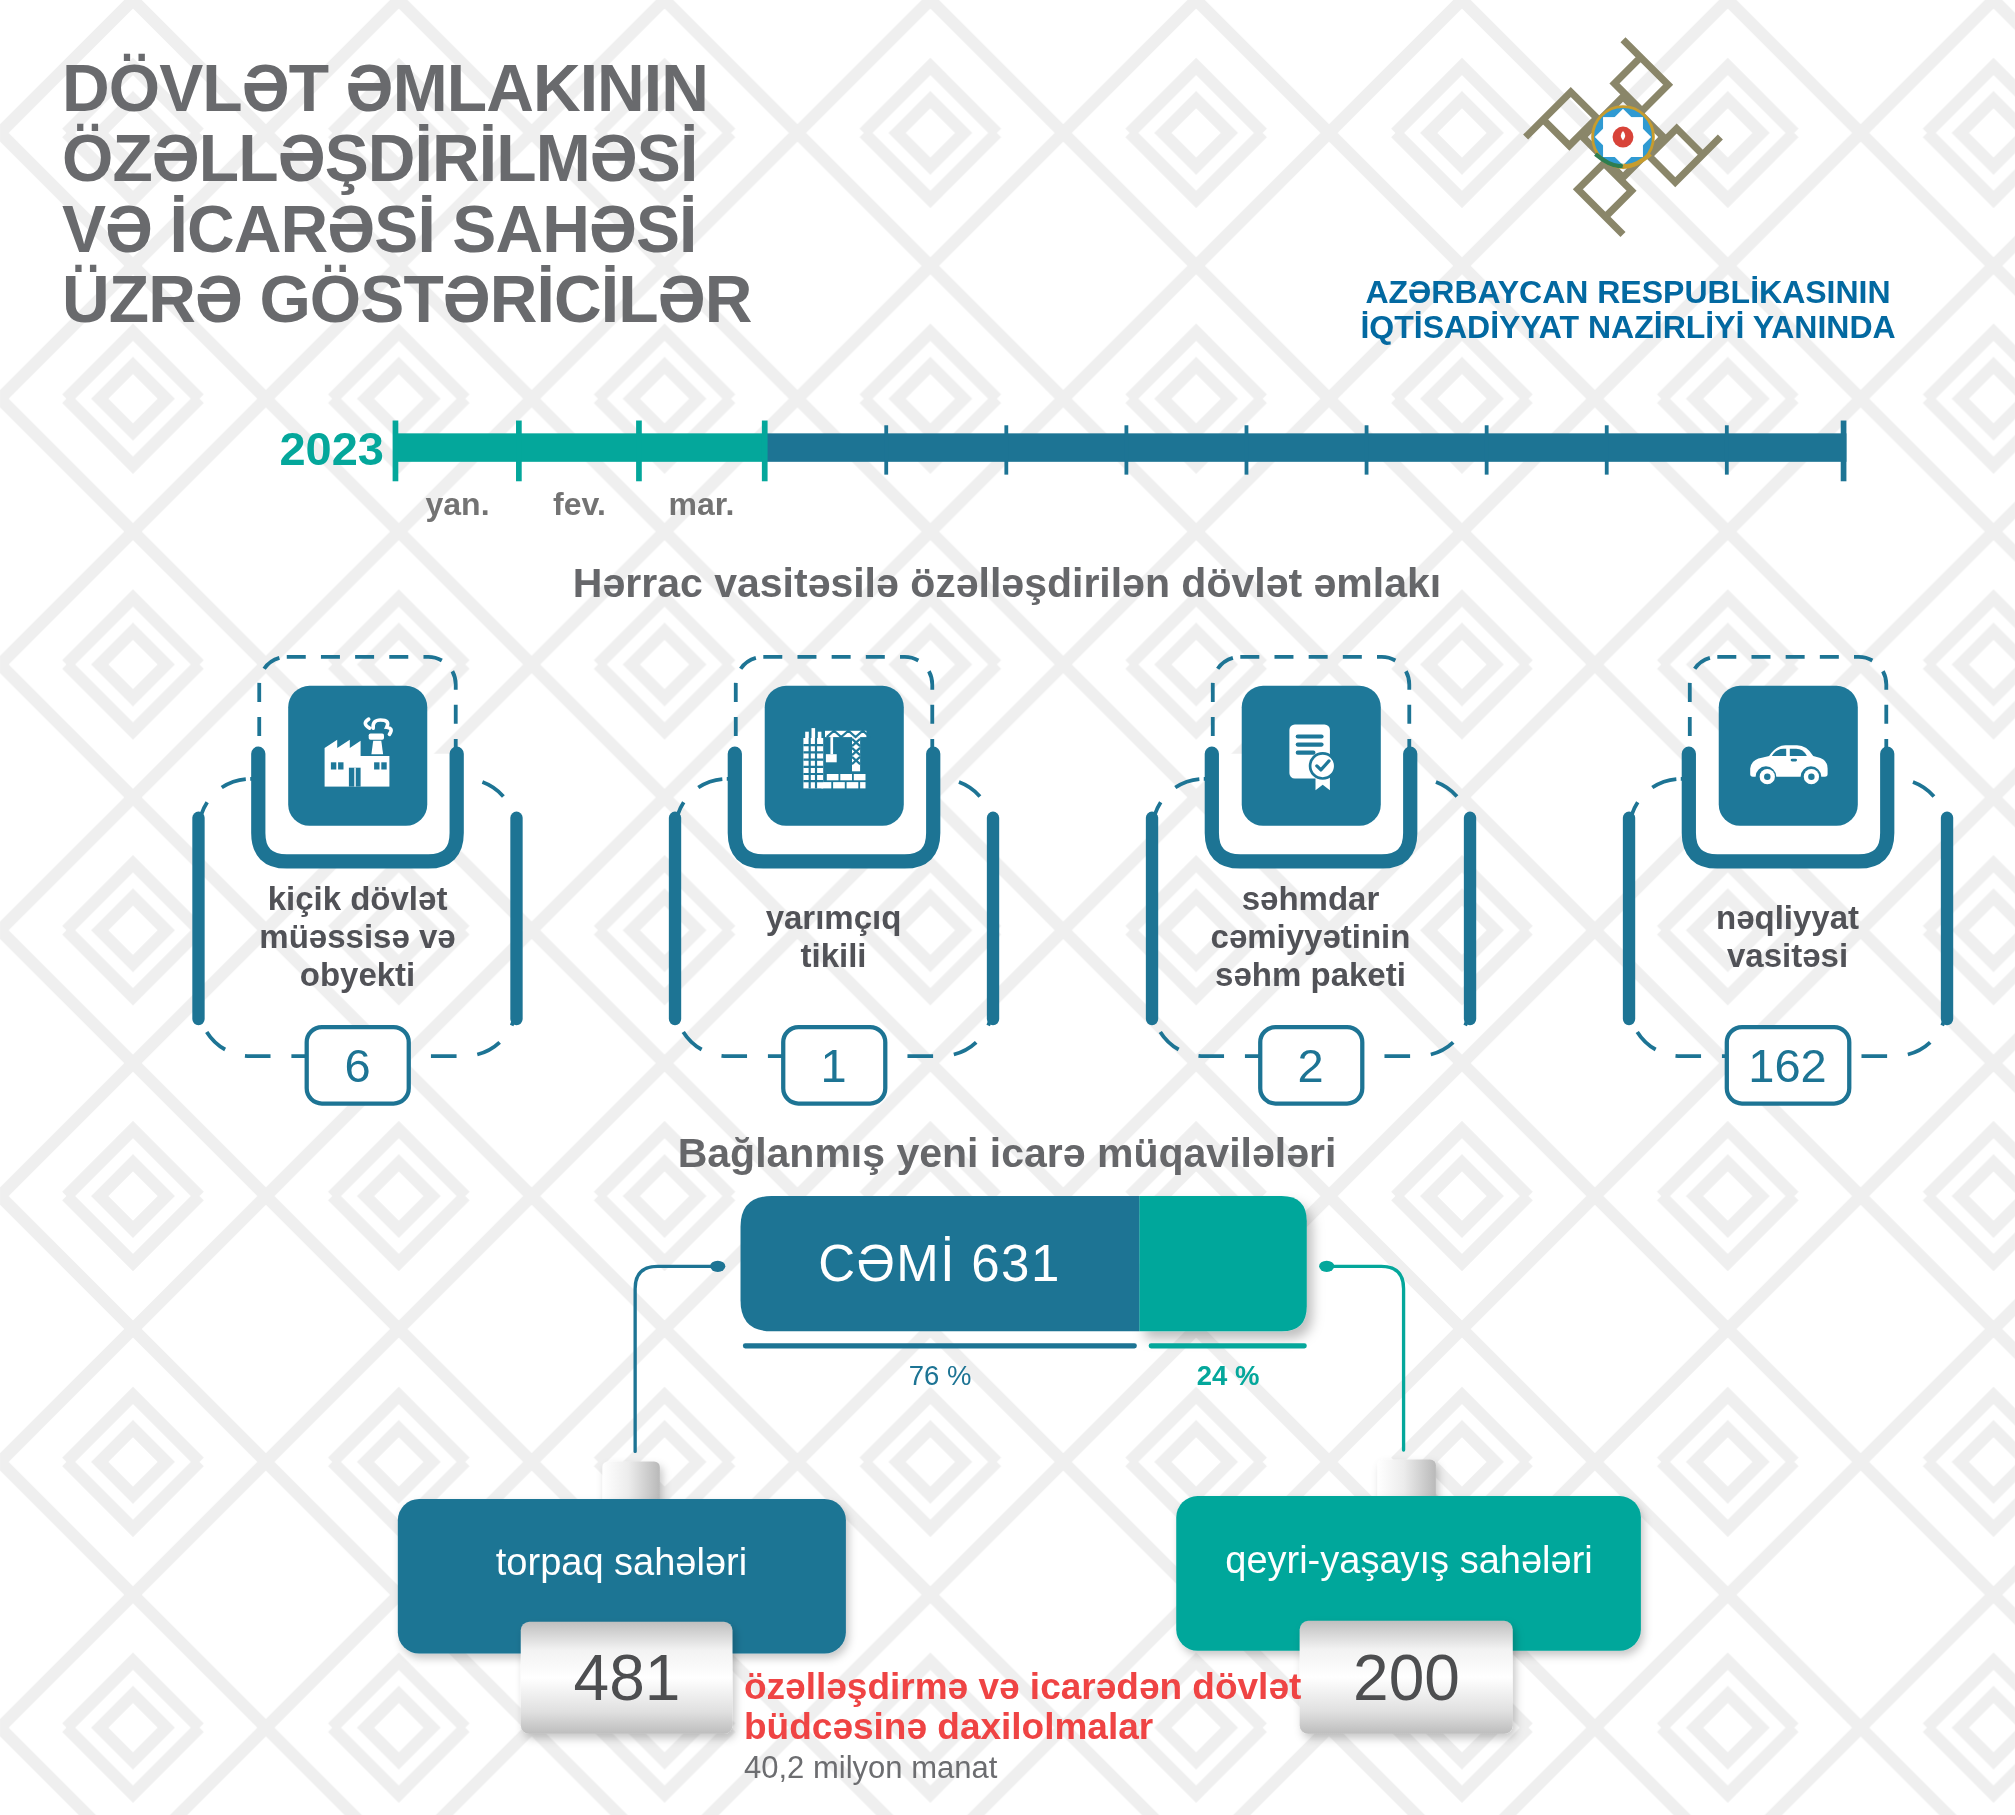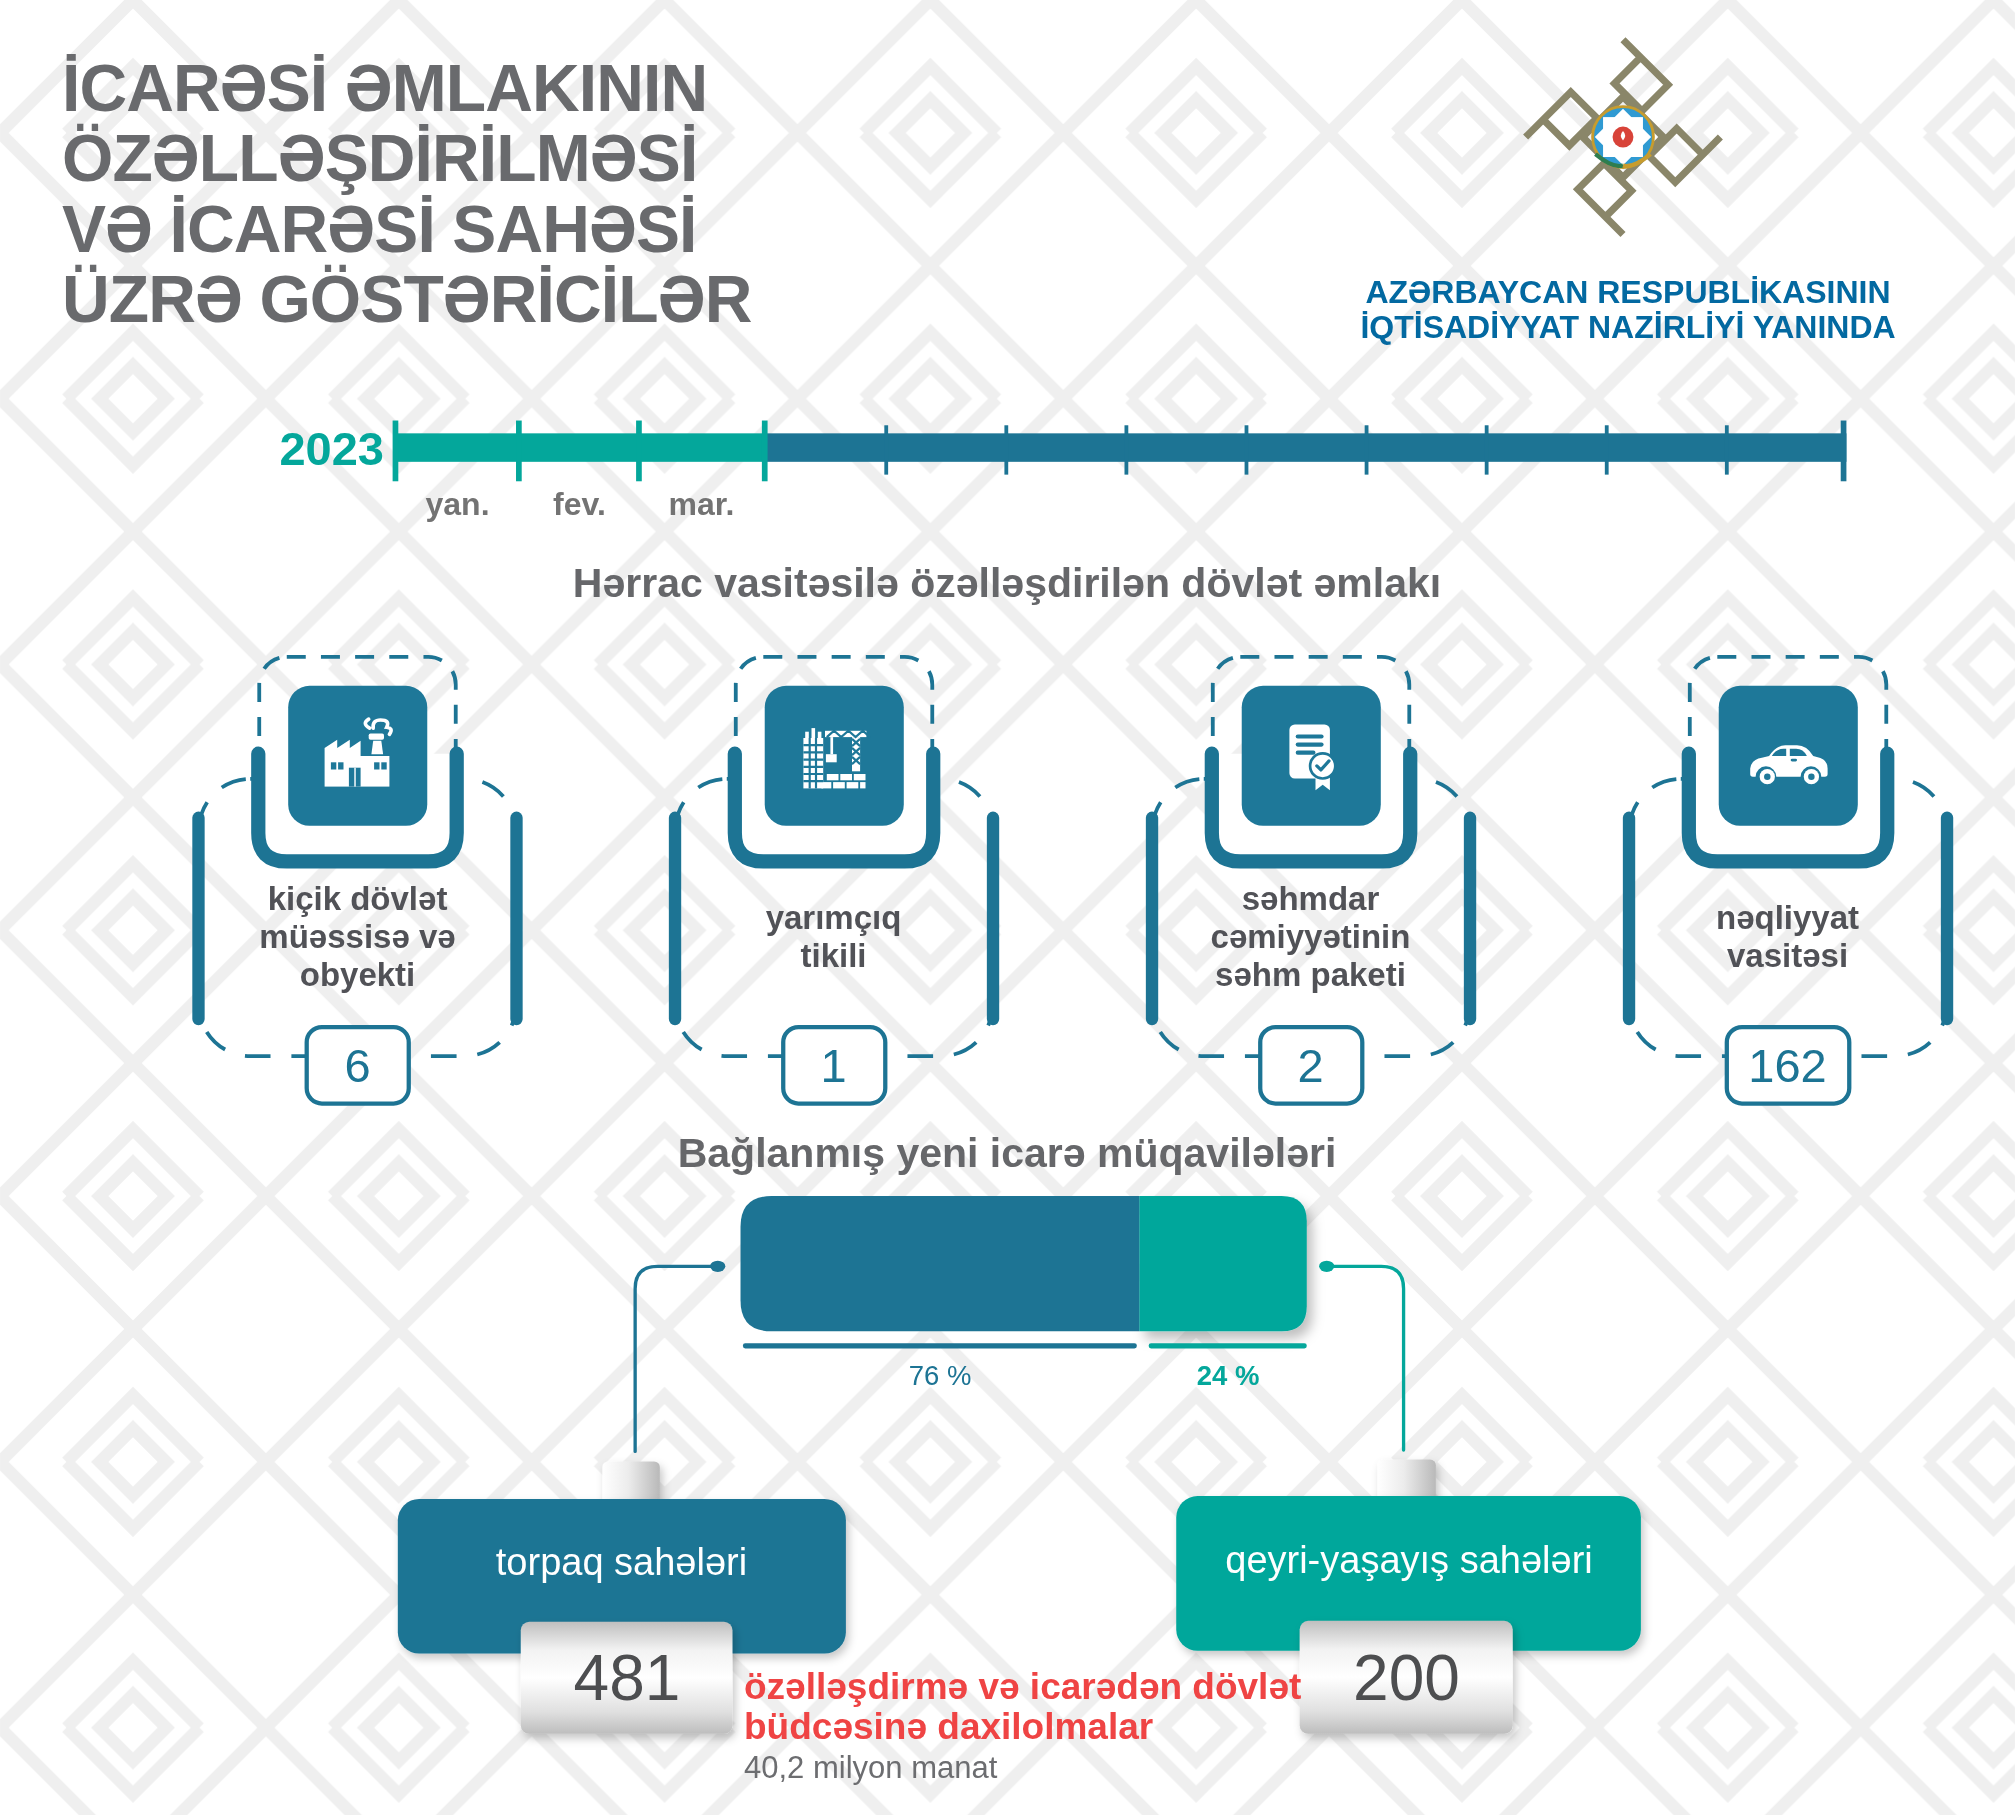--- a/index.html
+++ b/index.html
@@ -240,21 +240,21 @@
     <path d="M8 64 q1 -10 13 -12 l8 -2 q8 -12 18 -12 h13 q11 0 18 12 l4 1 q12 2 12 13 v6 q0 3 -3 3 h-4 a11.5 11.5 0 0 0 -23 0 h-27 a11.5 11.5 0 0 0 -23 0 h-3 q-3 0 -3 -3 z" fill="#ffffff"></path>
     <path d="M32 50 q5 -8 13 -8 h3 v8 z" fill="#1e7899"></path>
     <path d="M52 42 h7 q8 0 12 8 h-19 z" fill="#1e7899"></path>
     <rect x="53" y="53" width="7" height="3" rx="1.5" fill="#1e7899"></rect>
     <circle cx="27" cy="73" r="8.5" fill="#ffffff"></circle>
       <circle cx="27" cy="73" r="3.6" fill="#1e7899"></circle>
     <circle cx="76" cy="73" r="8.5" fill="#ffffff"></circle>
       <circle cx="76" cy="73" r="3.6" fill="#1e7899"></circle>
   </svg>
 
-  <div class="abs left title-line" style="left:62px;top:52px;">İCARƏSİ ƏMLAKININ</div>
+  <div class="abs left title-line" style="left:62px;top:52px;">DÖVLƏT ƏMLAKININ</div>
   <div class="abs left title-line" style="left:62px;top:122px;">ÖZƏLLƏŞDİRİLMƏSİ</div>
   <div class="abs left title-line" style="left:62px;top:193px;">VƏ İCARƏSİ SAHƏSİ</div>
   <div class="abs left title-line" style="left:62px;top:263px;">ÜZRƏ GÖSTƏRİCİLƏR</div>
 
   <div class="abs ctr org-line" style="left:1272px;top:275px;width:712px;">AZƏRBAYCAN RESPUBLİKASININ</div>
   <div class="abs ctr org-line" style="left:1272px;top:310px;width:712px;">İQTİSADİYYAT NAZİRLİYİ YANINDA</div>
 
   <div class="abs right year" style="left:256px;top:425px;width:128px;height:47px;">2023</div>
   <div class="abs ctr month" style="left:410px;top:485px;width:95px;height:38px;">yan.</div>
   <div class="abs ctr month" style="left:532px;top:485px;width:95px;height:38px;">fev.</div>
@@ -273,20 +273,21 @@
   <div class="abs ctr card-label" style="left:1631px;top:873px;width:313px;height:128px;">nəqliyyat
 vasitəsi</div>
 
   <div class="abs ctr badge-value" style="left:296px;top:1030px;width:123px;height:71px;">6</div>
   <div class="abs ctr badge-value" style="left:772px;top:1030px;width:123px;height:71px;">1</div>
   <div class="abs ctr badge-value" style="left:1249px;top:1030px;width:123px;height:71px;">2</div>
   <div class="abs ctr badge-value" style="left:1726px;top:1030px;width:123px;height:71px;">162</div>
 
   <div class="abs ctr section-title" style="left:485px;top:1130px;width:1044px;height:47px;">Bağlanmış yeni icarə müqavilələri</div>
 
+  <div class="abs ctr cemi" style="left:740px;top:1196px;width:399px;height:135px;">CƏMİ 631</div>
 
   <div class="abs ctr pct-blue" style="left:869px;top:1359px;width:142px;height:33px;">76 %</div>
   <div class="abs ctr pct-teal" style="left:1157px;top:1359px;width:142px;height:33px;">24 %</div>
 
   <div class="abs ctr box-label" style="left:407px;top:1502px;width:429px;height:121px;">torpaq sahələri</div>
   <div class="abs ctr box-label" style="left:1186px;top:1500px;width:446px;height:121px;">qeyri-yaşayış sahələri</div>
 
   <div class="abs ctr plate-value" style="left:521px;top:1622px;width:212px;height:112px;">481</div>
   <div class="abs ctr plate-value" style="left:1300px;top:1621px;width:213px;height:113px;">200</div>
 

